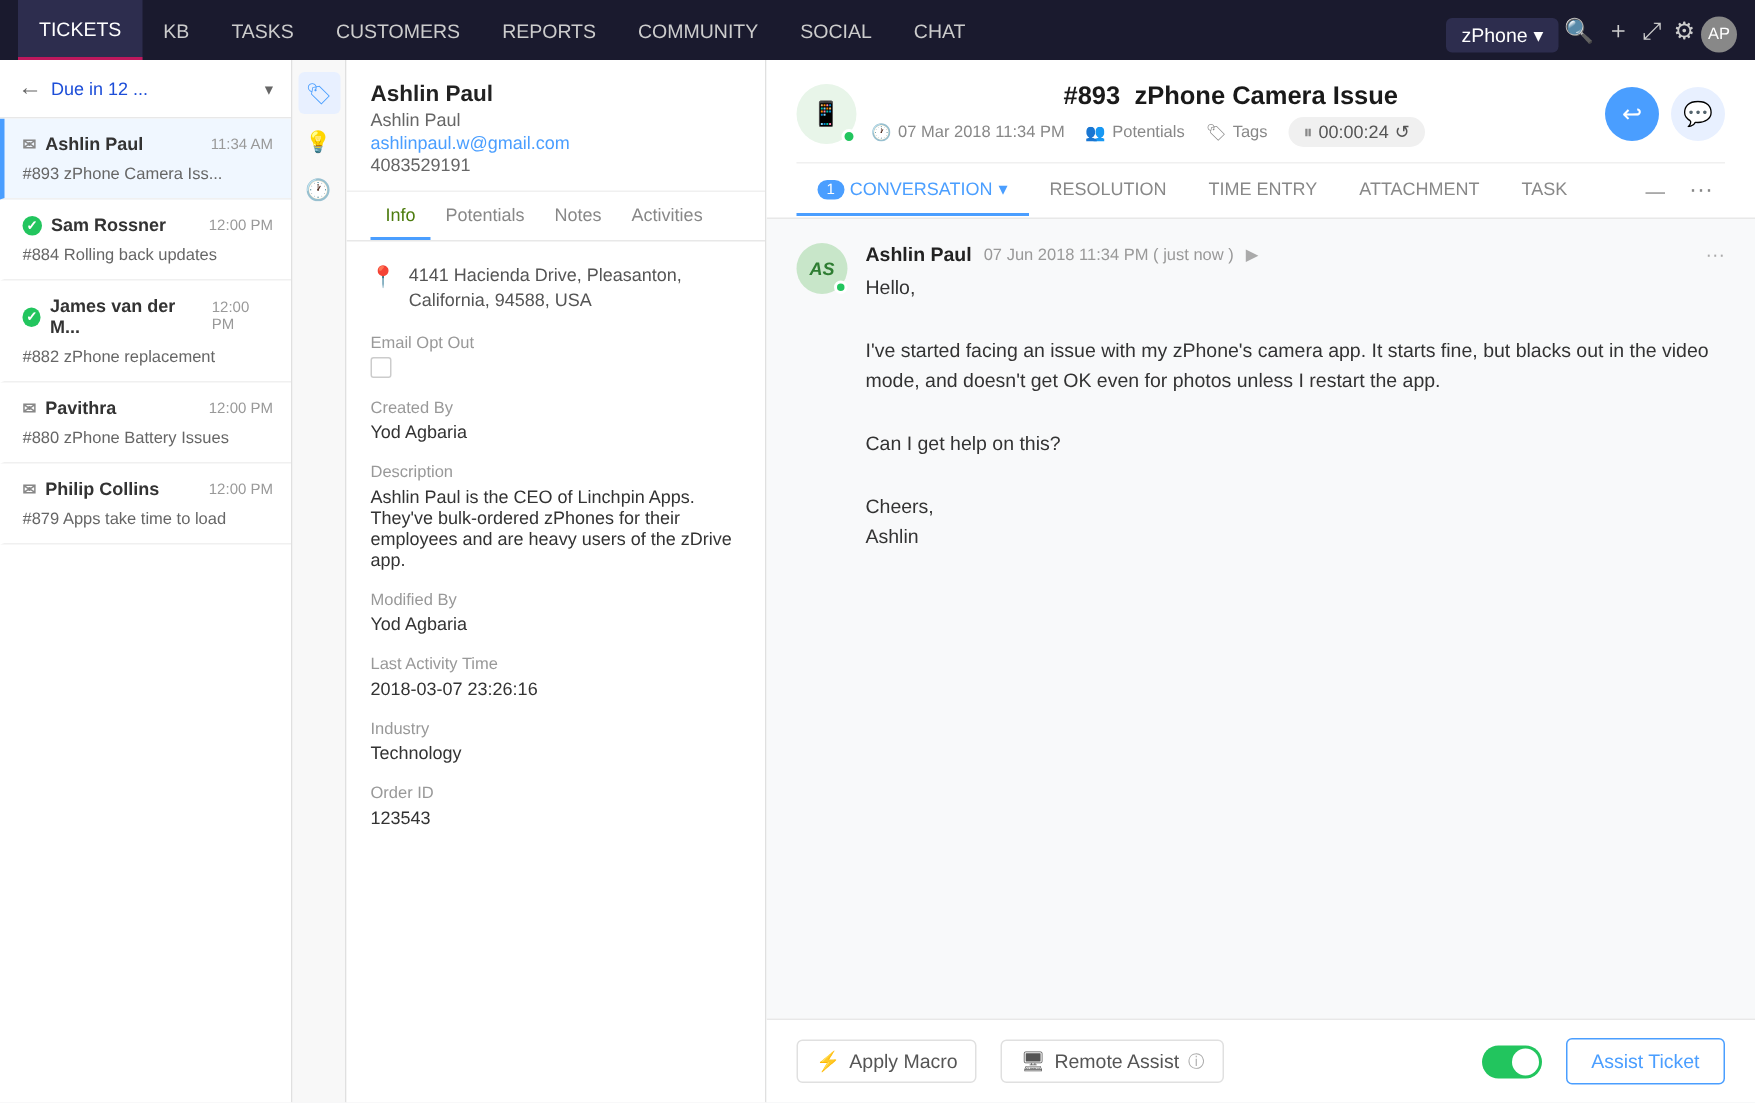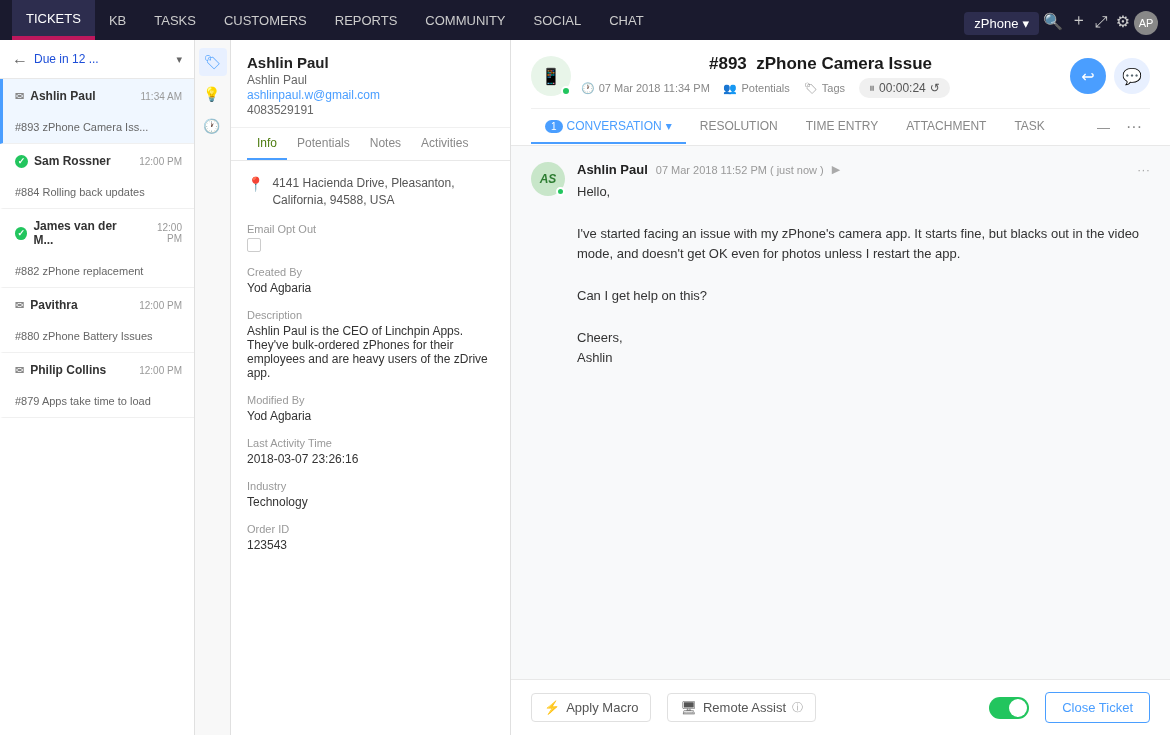--- a/index.html
+++ b/index.html
@@ -1,21 +1,21 @@
 <!DOCTYPE html>
 <html><head>
   <meta charset="utf-8">
   <style>
     * { box-sizing: border-box; margin: 0; padding: 0; }
     body { font-family: -apple-system, BlinkMacSystemFont, 'Segoe UI', sans-serif; font-size: 13px; background: #f5f5f5; height: 735px; overflow: hidden; display: flex; flex-direction: column; }
 
     
     .top-nav { display: flex; align-items: center; background: #1a1a2e; height: 40px; padding: 0 12px; flex-shrink: 0; }
     .nav-item { color: #ccc; padding: 0 14px; height: 40px; display: flex; align-items: center; font-size: 13px; cursor: pointer; }
-    .nav-item.active { color: #fff; background: #2d2d4e; border-bottom: 4px solid #be185d; }
+    .nav-item.active { color: #fff; background: #2d2d4e; border-bottom: 2px solid #be185d; }
     .nav-spacer { flex: 1; }
     .nav-right { display: flex; align-items: flex-end; }
     .nav-brand { color: #fff; font-size: 13px; display: flex; align-items: center; gap: 4px; background: #2d2d4e; padding: 4px 10px; border-radius: 4px; cursor: pointer; }
     .nav-icon { width: 24px; height: 24px; border-radius: 50%; background: #888; display: flex; align-items: center; justify-content: center; color: #fff; font-size: 11px; cursor: pointer; }
     .nav-icon-btn { color: #ccc; cursor: pointer; font-size: 16px; padding: 4px; }
 
     
     .main { display: flex; flex: 1; overflow: hidden; }
 
     
@@ -23,22 +23,22 @@
     .left-header { display: flex; align-items: center; padding: 10px 12px; border-bottom: 1px solid #e8e8e8; gap: 6px; }
     .back-btn { color: #666; cursor: pointer; font-size: 16px; }
     .due-label { font-size: 12px; color: #1d4ed8; font-weight: 500; flex: 1; }
     .dropdown-arrow { color: #666; font-size: 11px; cursor: pointer; }
 
     .ticket-list { flex: 1; overflow-y: auto; }
     .ticket-item { padding: 10px 12px; border-bottom: 1px solid #f0f0f0; cursor: pointer; position: relative; }
     .ticket-item.active { background: #f0f7ff; border-left: 3px solid #4a9eff; }
     .ticket-item:not(.active) { border-left: 3px solid transparent; }
     .ticket-sender { display: flex; align-items: center; gap: 6px; font-size: 12px; font-weight: 600; color: #333; }
-    .ticket-time { font-size: 10px; color: #999; font-weight: 400; margin-left: auto; text-align: right; }
-    .ticket-subject { font-size: 11px; color: #666; margin-top: 18px; white-space: nowrap; overflow: hidden; text-overflow: ellipsis; }
+    .ticket-time { font-size: 10px; color: #999; font-weight: 400; margin-left: auto; }
+    .ticket-subject { font-size: 11px; color: #666; margin-top: 7px; white-space: nowrap; overflow: hidden; text-overflow: ellipsis; }
     .sender-icon { font-size: 11px; color: #888; }
     .sender-icon.email { color: #888; }
     .sender-icon.chat { color: #22c55e; font-size: 10px; width: 14px; height: 14px; border-radius: 50%; background: #22c55e; color: #fff; display: flex; align-items: center; justify-content: center; }
 
     
     .side-icons { width: 36px; background: #f8f8f8; border-right: 1px solid #e0e0e0; display: flex; flex-direction: column; align-items: center; padding-top: 8px; gap: 4px; }
     .side-icon-btn { width: 28px; height: 28px; display: flex; align-items: center; justify-content: center; border-radius: 4px; cursor: pointer; color: #888; font-size: 14px; }
     .side-icon-btn.active { background: #e8f0ff; color: #4a9eff; }
 
     
@@ -302,21 +302,21 @@
 
     <div class="conversation-area">
       <div class="message-row">
         <div class="msg-avatar">
           AS
           <div class="msg-avatar-online"></div>
         </div>
         <div class="msg-content">
           <div class="msg-header">
             <span class="msg-sender">Ashlin Paul</span>
-            <span class="msg-time">07 Mar 2018 11:52 PM ( just now )</span>
+            <span class="msg-time">07 Jun 2018 11:34 PM ( just now )</span>
             <span class="msg-expand">▶</span>
             <span class="msg-more">···</span>
           </div>
           <div class="msg-body">
             Hello,<br><br>
             I've started facing an issue with my zPhone's camera app. It starts fine, but blacks out in the video mode, and doesn't get OK even for photos unless I restart the app.<br><br>
             Can I get help on this?<br><br>
             Cheers,<br>
             Ashlin
           </div>
@@ -332,16 +332,16 @@
       <div class="footer-btn">
         <span>🖥</span>
         <span>Remote Assist</span>
         <span style="color:#aaa;font-size:11px;">ⓘ</span>
       </div>
       <div class="toggle-container">
         <div class="toggle">
           <div class="toggle-knob"></div>
         </div>
       </div>
-      <div class="close-ticket-btn">Close Ticket</div>
+      <div class="close-ticket-btn">Assist Ticket</div>
     </div>
   </div>
 </div>
 
 </body></html>

